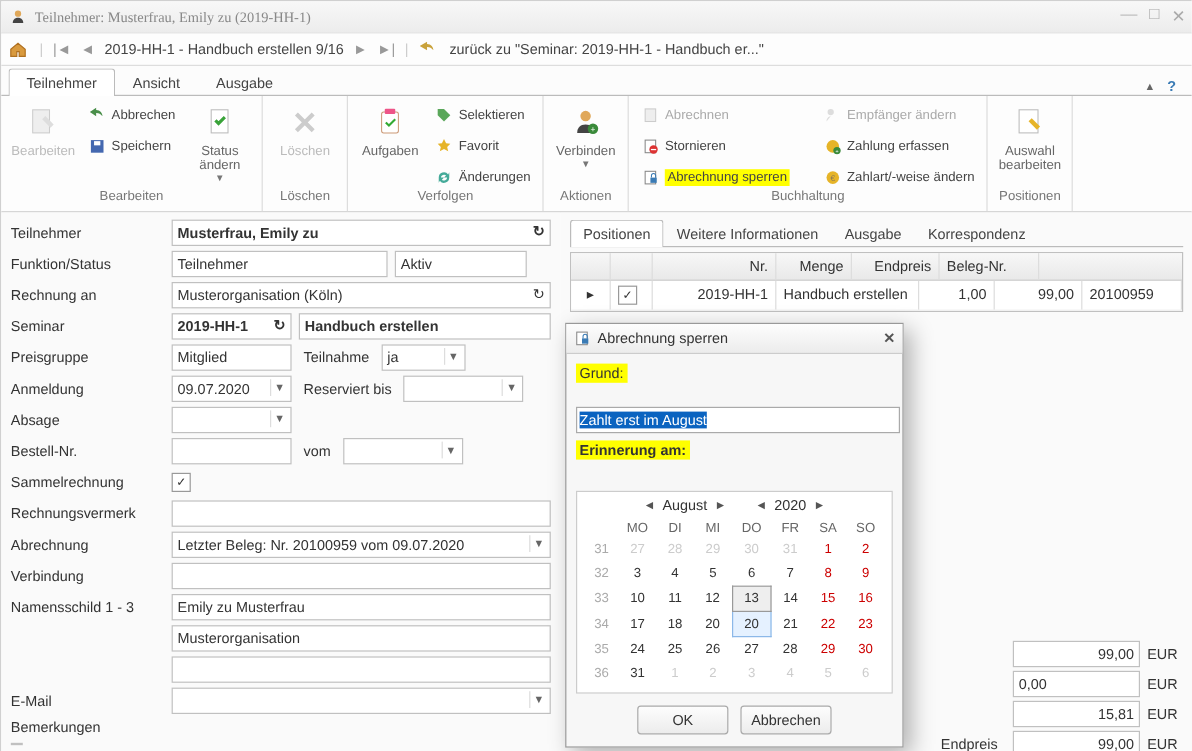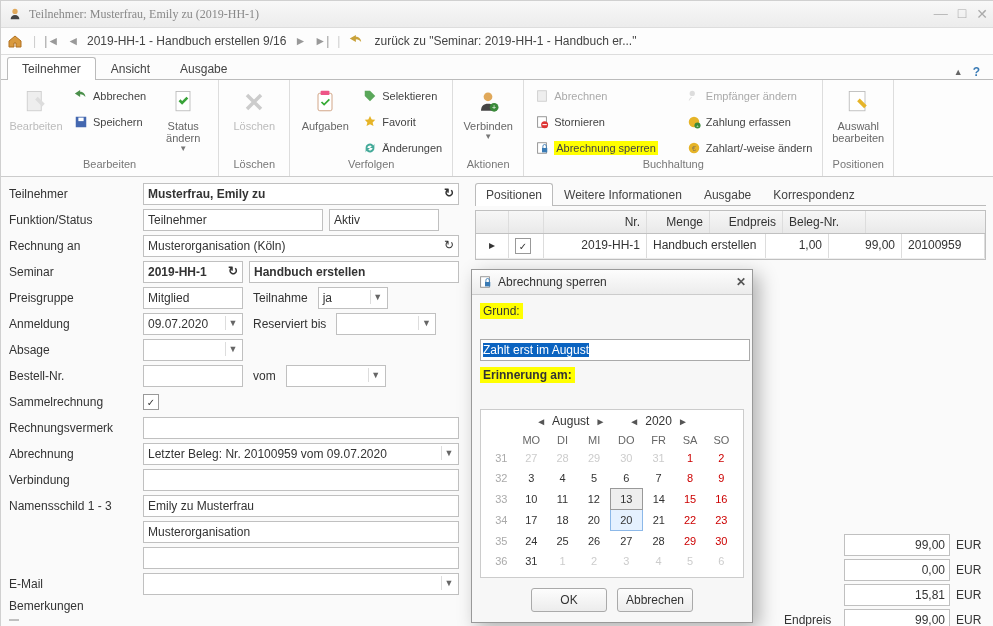--- a/index.html
+++ b/index.html
@@ -627,21 +627,21 @@
           <div style="width:50px;">Menge</div>
           <div style="flex:1"></div>
           <div class="form-input" style="flex:0 0 96px; justify-content:flex-end;">
               <span>99,00</span>
             </div>
           <div style="width:34px; padding-left:6px;">EUR</div>
         </div>
         <div style="display:flex; align-items:center; margin-bottom:3px;">
           <div style="width:50px;">Rabat</div>
           <div style="flex:1"></div>
-          <div class="form-input" style="flex:0 0 96px; justify-content:flex-end;margin-left:32px;">
+          <div class="form-input" style="flex:0 0 96px; margin-left:32px;">
               <span>0,00</span>
             </div>
           <div style="width:34px; padding-left:6px;">EUR</div>
         </div>
         <div style="display:flex; align-items:center; margin-bottom:3px;">
           <div style="width:50px;">brutt</div>
           <div style="flex:1"></div>
           <div class="form-input" style="flex:0 0 96px; justify-content:flex-end;">
               <span>15,81</span>
             </div>

